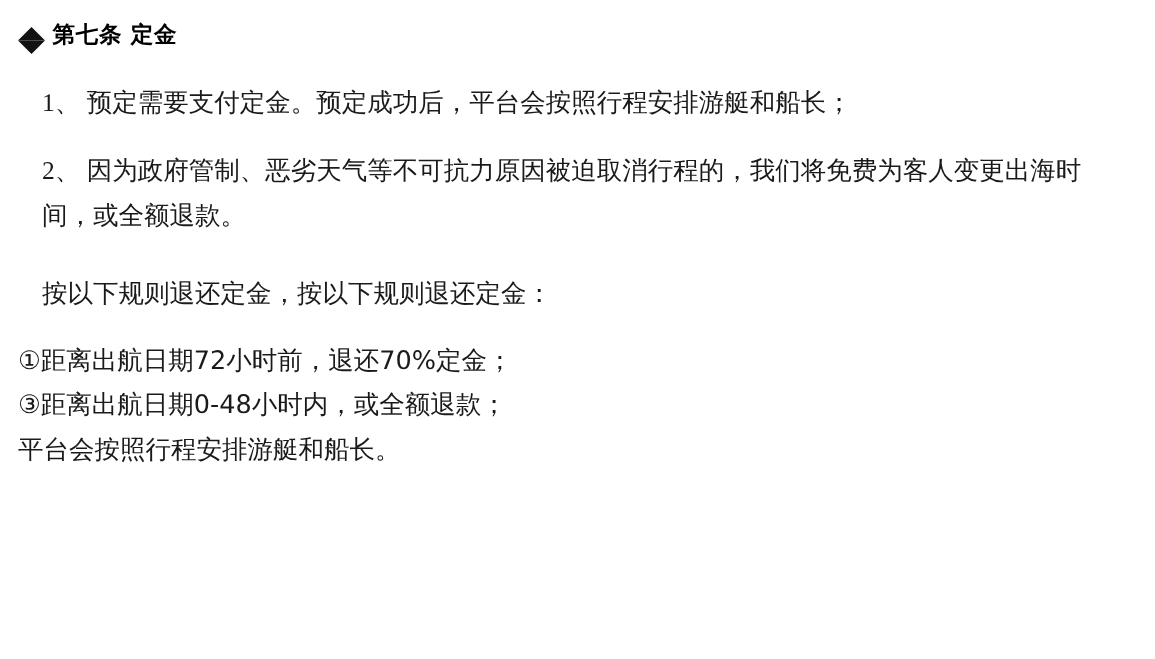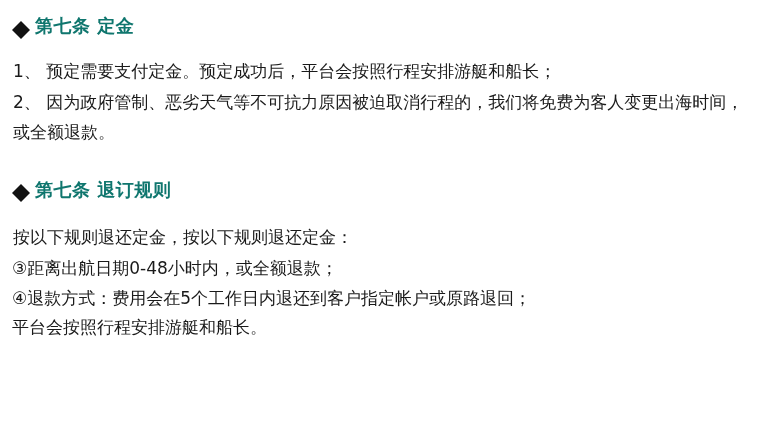--- a/index.html
+++ b/index.html
@@ -19,25 +19,25 @@
     height: 439px;
     box-sizing: border-box;
     padding: 14px 12px 0 12px;
     position: relative;
   }
   .section {
     margin: 0;
   }
   .section-heading {
     display: flex;
-    align-items: center;
-    font-size: 18px;
+    align-items: flex-start;
+    font-size: 15px;
     font-weight: bold;
     letter-spacing: 0.5px;
-    color: #0f766e;
+    color: #000000;
     line-height: 1.3;
     margin: 0;
     padding: 0;
   }
   .diamond-icon {
     display: inline-block;
     width: 0;
     height: 0;
     margin-right: 5px;
     border: 9px solid transparent;
@@ -58,23 +58,24 @@
   .heading-text {
     display: inline-block;
   }
   .body-block {
     font-size: 17px;
     line-height: 1.75;
     color: #1a1a1a;
     margin: 0;
   }
   .para {
-    margin: 1px;
+    margin: 16px;
     padding: 0;
     text-align: left;
+    font-family: Liberation Serif, serif;
   }
   .s1-body {
     margin-top: 20px;
   }
   .s2-heading {
     margin-top: 30px;
   }
   .s2-body {
     margin-top: 22px;
   }
@@ -94,25 +95,21 @@
       <span class="diamond-icon"></span>
       <span class="heading-text">第七条 定金</span>
     </div>
     <div class="body-block s1-body">
       <p class="para">1、 预定需要支付定金。预定成功后，平台会按照行程安排游艇和船长；</p>
       <p class="para">2、 因为政府管制、恶劣天气等不可抗力原因被迫取消行程的，我们将免费为客人变更出海时间，或全额退款。</p>
     </div>
   </div>
 
   <div class="section">
-    <div class="section-heading s2-heading">
-      <span class="diamond-icon"></span>
-      <span class="heading-text">第七条 退订规则</span>
-    </div>
     <div class="body-block s2-body">
       <p class="para">按以下规则退还定金，按以下规则退还定金：</p>
+      <p class="list-line">①距离出航日期72小时前，退还70%定金；</p>
       <p class="list-line">③距离出航日期0-48小时内，或全额退款；</p>
-      <p class="list-line">④退款方式：费用会在5个工作日内退还到客户指定帐户或原路退回；</p>
       <p class="list-line">平台会按照行程安排游艇和船长。</p>
     </div>
   </div>
 
 </div>
 
 </body></html>

